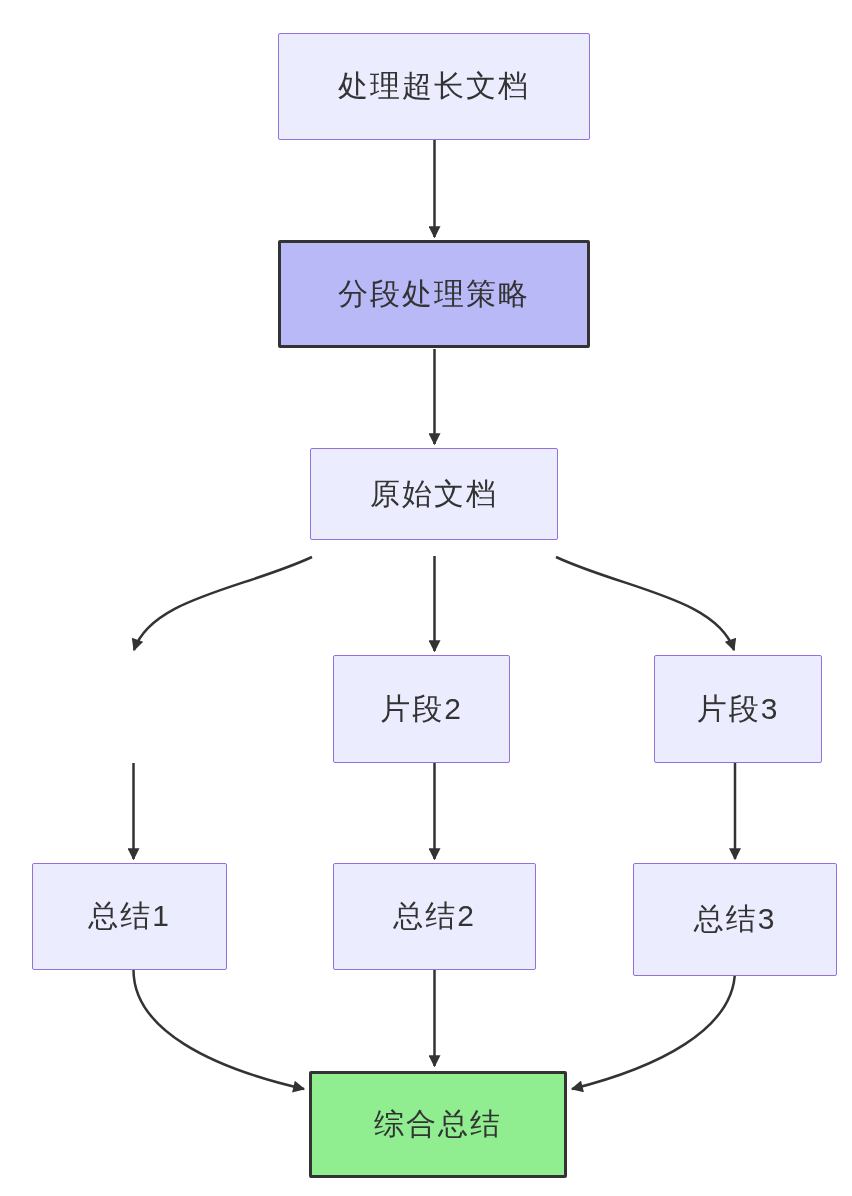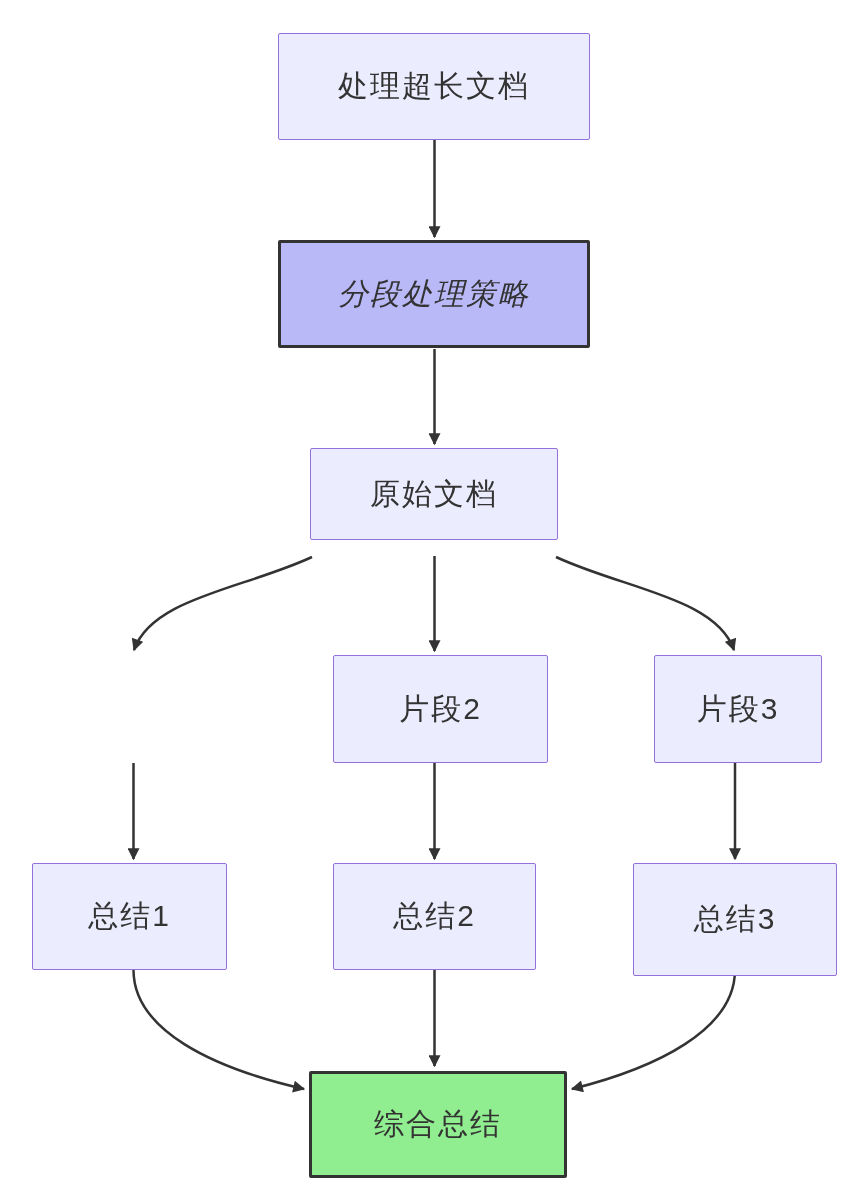--- a/index.html
+++ b/index.html
@@ -43,21 +43,20 @@
     border-radius:2px;
     white-space:nowrap;
   }
   .node.light{
     background:var(--node-fill);
     border:1.5px solid var(--node-border);
   }
   .node.highlight{
     background:var(--highlight-fill);
     border:3.5px solid var(--highlight-border);
-    font-style:italic;
   }
   .node.success{
     background:var(--success-fill);
     border:3.5px solid var(--success-border);
     text-align:center;
   }
 </style>
 </head>
 <body>
 
@@ -84,21 +83,21 @@
     </g>
   </svg>
 
   <div class="node light" style="left:278px;top:33px;width:312px;height:107px">处理超长文档</div>
 
   <div class="node highlight" style="left:278px;top:240px;width:312px;height:108px">分段处理策略</div>
 
   <div class="node light" style="left:310px;top:448px;width:248px;height:92px">原始文档</div>
 
 
-  <div class="node light" style="left:333px;top:655px;width:215px;height:108px">片段2</div>
+  <div class="node light" style="left:333px;top:655px;width:177px;height:108px">片段2</div>
 
   <div class="node light" style="left:654px;top:655px;width:168px;height:108px">片段3</div>
 
   <div class="node light" style="left:32px;top:863px;width:195px;height:107px">总结1</div>
 
   <div class="node light" style="left:333px;top:863px;width:203px;height:107px">总结2</div>
 
   <div class="node light" style="left:633px;top:863px;width:204px;height:113px">总结3</div>
 
   <div class="node success" style="left:309px;top:1071px;width:258px;height:107px">综合总结</div>

